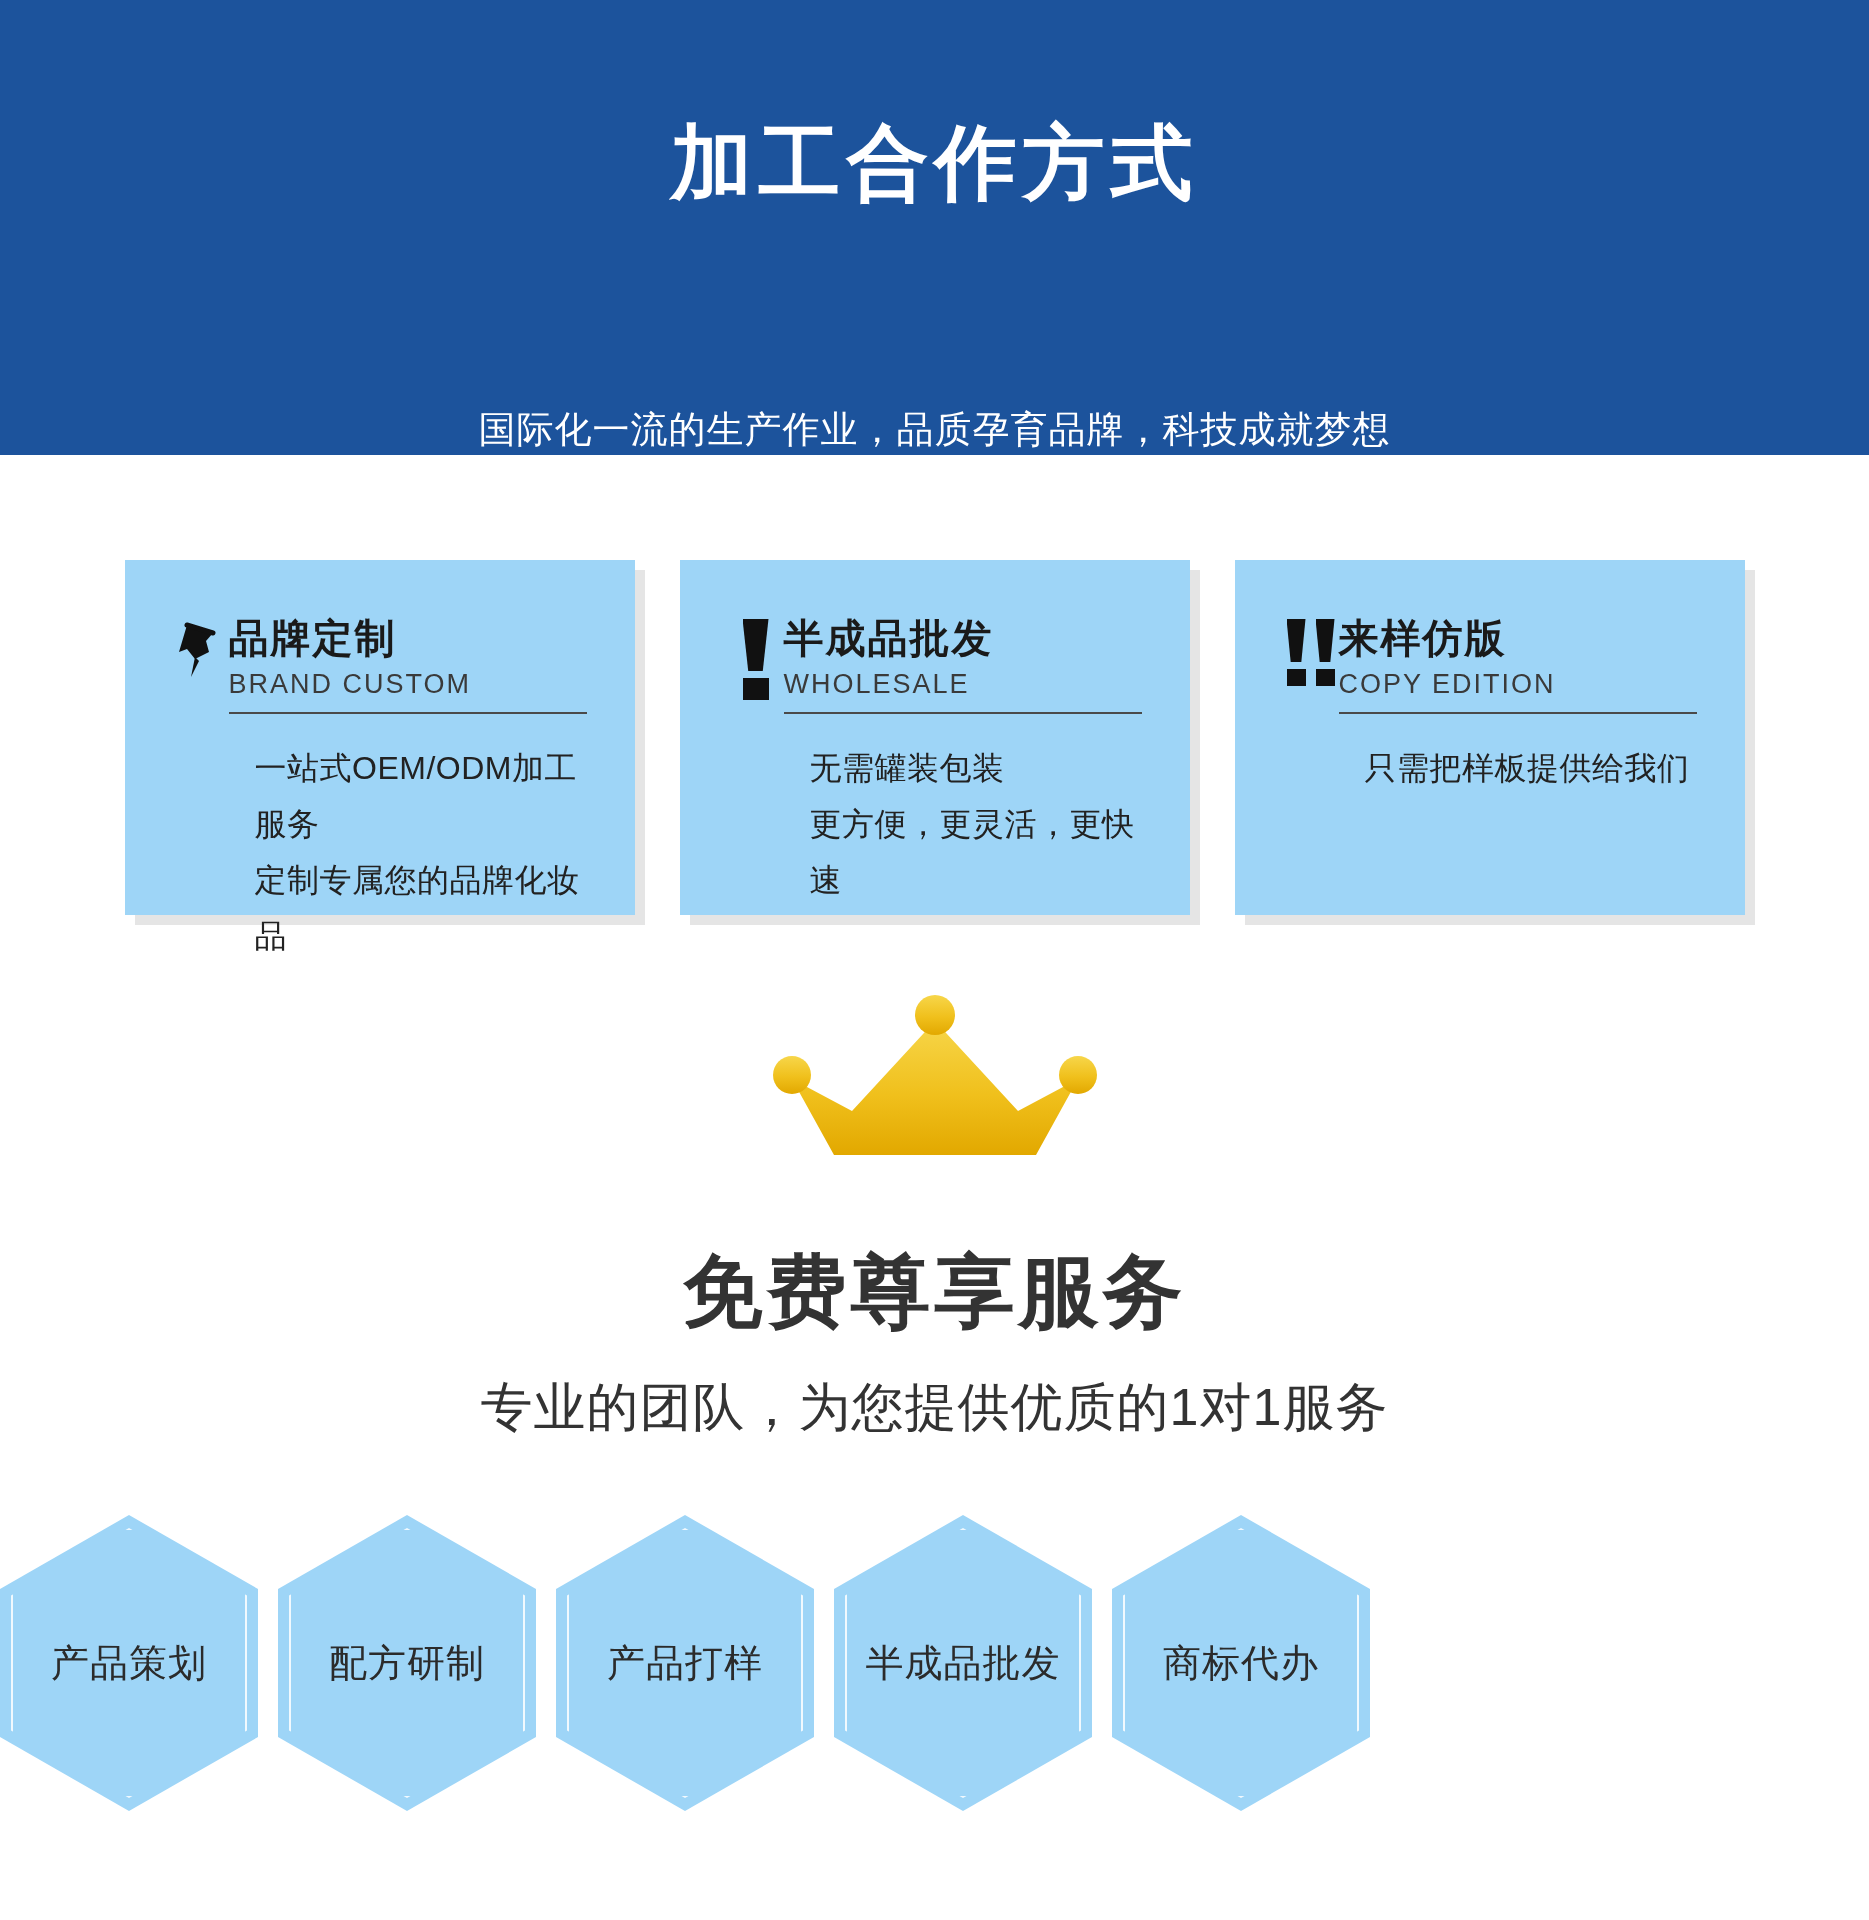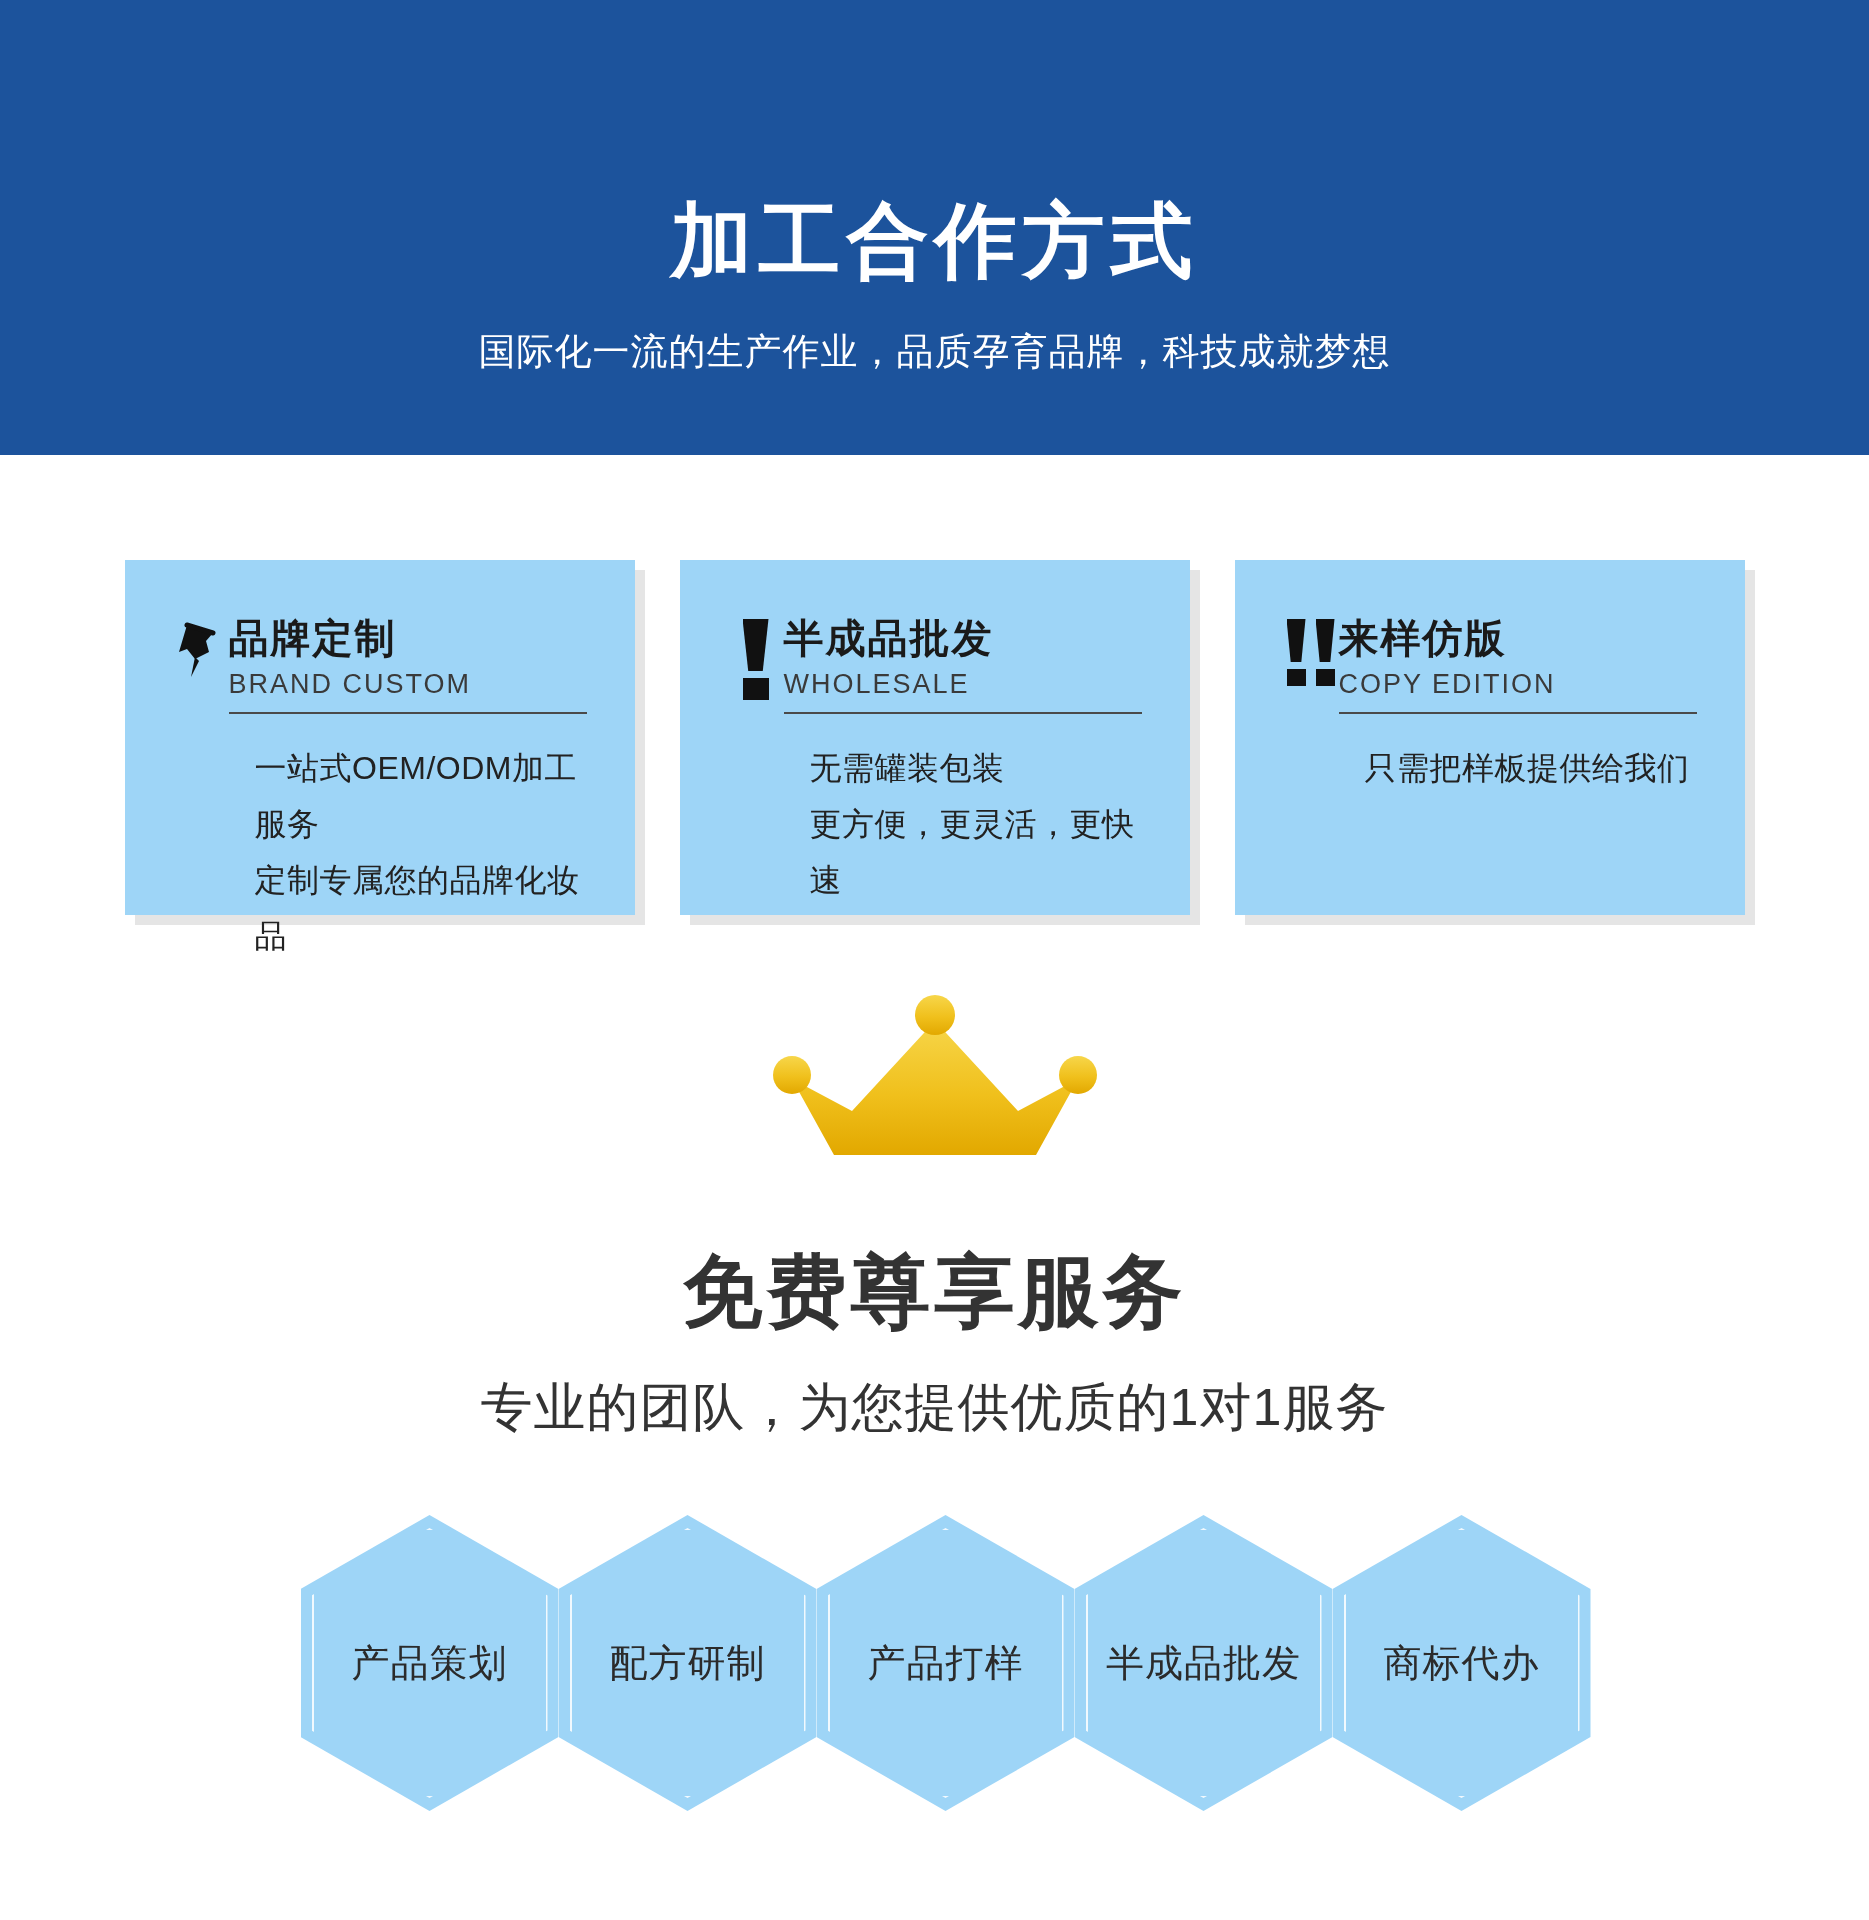--- a/index.html
+++ b/index.html
@@ -16,21 +16,21 @@
 
   
   .header {
     width: 100%;
     height: 455px;
     background: #1c539c;
     box-sizing: border-box;
     display: flex;
     flex-direction: column;
     align-items: center;
-    justify-content: center;
+    justify-content: space-between;
     padding-top: 118px;
   }
   .header-title {
     color: #ffffff;
     font-size: 82px;
     font-weight: bold;
     letter-spacing: 6px;
     line-height: 1.1;
   }
   .header-sub {
@@ -144,24 +144,23 @@
   .mid-sub {
     font-size: 52px;
     color: #333333;
     letter-spacing: 1px;
     margin-top: 26px;
   }
 
   
   .hexes {
     display: flex;
-    justify-content: center;
     align-items: center;
+    gap: 20px;
     margin-top: 72px;
-    padding-left: 22px;
   }
   .hex {
     width: 258px;
     height: 296px;
     background: #9ed5f7;
     clip-path: polygon(50% 0%, 100% 25%, 100% 75%, 50% 100%, 0% 75%, 0% 25%);
     display: flex;
     align-items: center;
     justify-content: center;
     position: relative;

